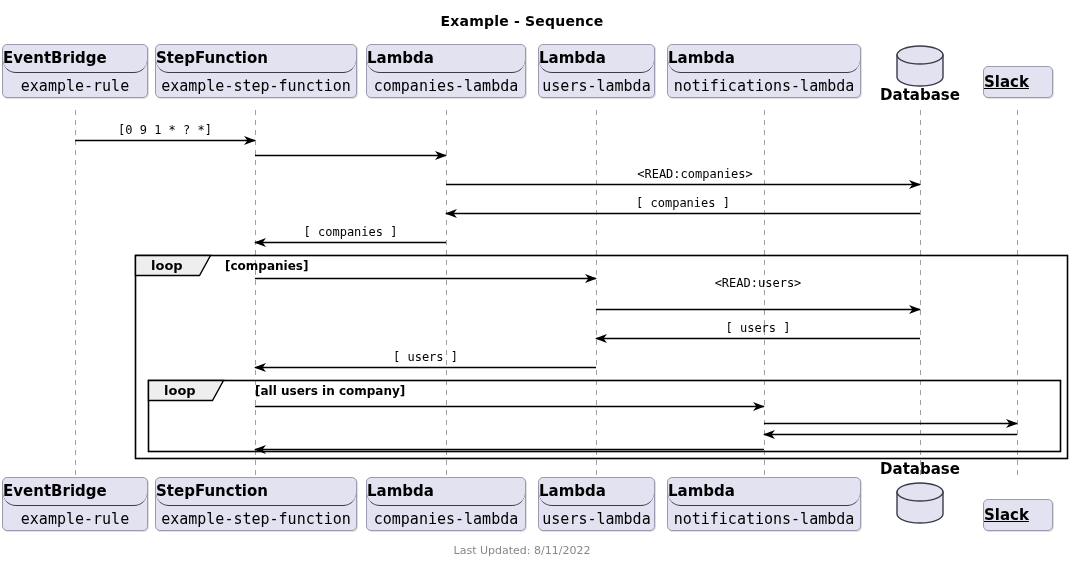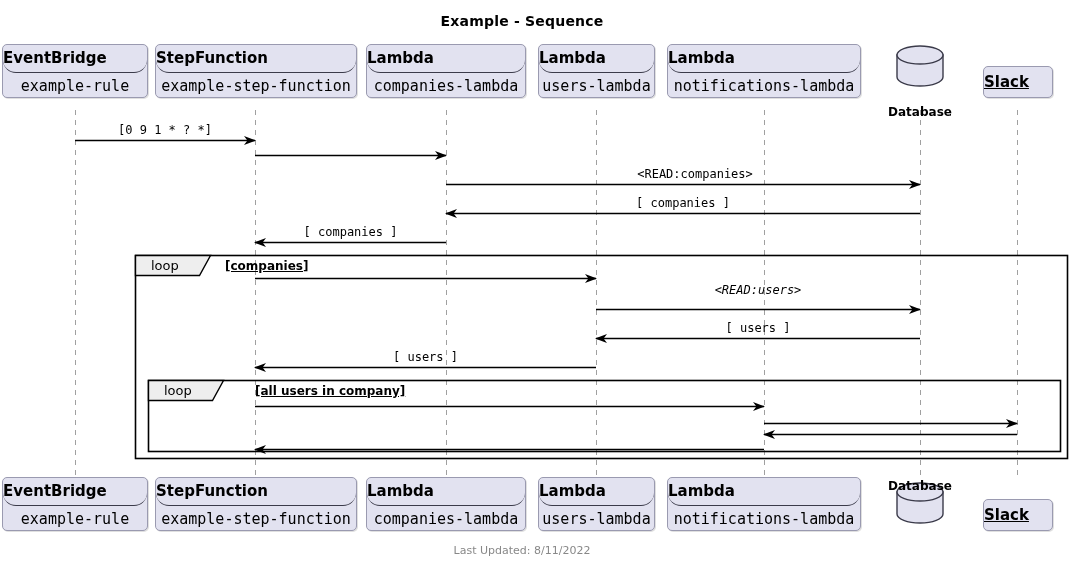--- a/index.html
+++ b/index.html
@@ -71,49 +71,47 @@
     font-size: 15px;
     color: #000;
     text-align: center;
     line-height: 26px;
     height: 26px;
   }
   
   .db-label {
     position: absolute;
     font-weight: bold;
-    font-size: 12px;
-    color: #000;
-    text-align: center;
-    white-space: nowrap;
-    margin-top: 19px;
+    font-size: 15px;
+    color: #000;
+    text-align: center;
+    white-space: nowrap;
   }
   
   .msg-label {
     position: absolute;
     font-family: "DejaVu Sans Mono", "Liberation Mono", monospace;
     font-size: 12px;
     color: #000;
     white-space: nowrap;
     text-align: center;
   }
   .loop-kw {
     position: absolute;
-    font-weight: normal;
+    font-weight: bold;
     font-size: 13px;
     color: #000;
     white-space: nowrap;
   }
   .loop-guard {
     position: absolute;
     font-weight: bold;
     font-size: 12px;
     color: #000;
     white-space: nowrap;
-    text-decoration: underline;
   }
 </style>
 </head>
 <body>
 
 <div id="canvas">
 
   <div class="title">Example - Sequence</div>
 
   <svg id="gfx" width="1076" height="565" style="position:absolute;left:0;top:0;">
@@ -223,21 +221,21 @@
       <div class="db-label" style="left: 860px; width: 120px; top: 460px;">Database</div>
       <div class="pbox single" style="left: 983px; width: 70px; height: 32px; top: 499px;">
         <div class="ptitle">Slack</div>
       </div>
     </div>
   <div id="labels-layer">
       <div class="msg-label" style="left: -35px; width: 400px; top: 123px;">[0 9 1 * ? *]</div>
       <div class="msg-label" style="left: 495px; width: 400px; top: 167px;">&lt;READ:companies&gt;</div>
       <div class="msg-label" style="left: 483px; width: 400px; top: 196px;">[ companies ]</div>
       <div class="msg-label" style="left: 150.5px; width: 400px; top: 225px;">[ companies ]</div>
-      <div class="msg-label" style="left: 558px; width: 400px; top: 283px; font-style: italic;">&lt;READ:users&gt;</div>
+      <div class="msg-label" style="left: 558px; width: 400px; top: 276px;">&lt;READ:users&gt;</div>
       <div class="msg-label" style="left: 558px; width: 400px; top: 321px;">[ users ]</div>
       <div class="msg-label" style="left: 225.5px; width: 400px; top: 350px;">[ users ]</div>
     </div>
   <div id="fragment-labels">
       <div class="loop-kw" style="left: 151px; top: 258px;">loop</div>
       <div class="loop-guard" style="left: 225px; top: 259px;">[companies]</div>
       <div class="loop-kw" style="left: 164px; top: 383px;">loop</div>
       <div class="loop-guard" style="left: 255px; top: 384px;">[all users in company]</div>
     </div>
 

